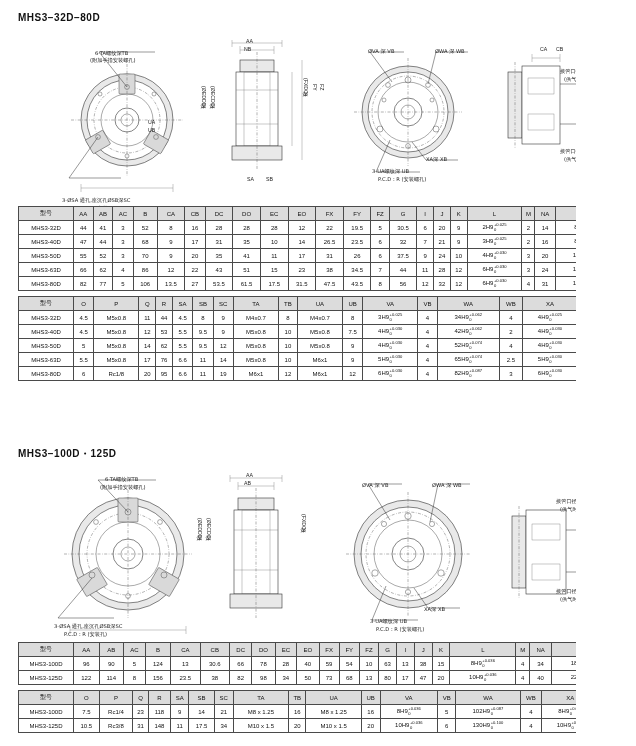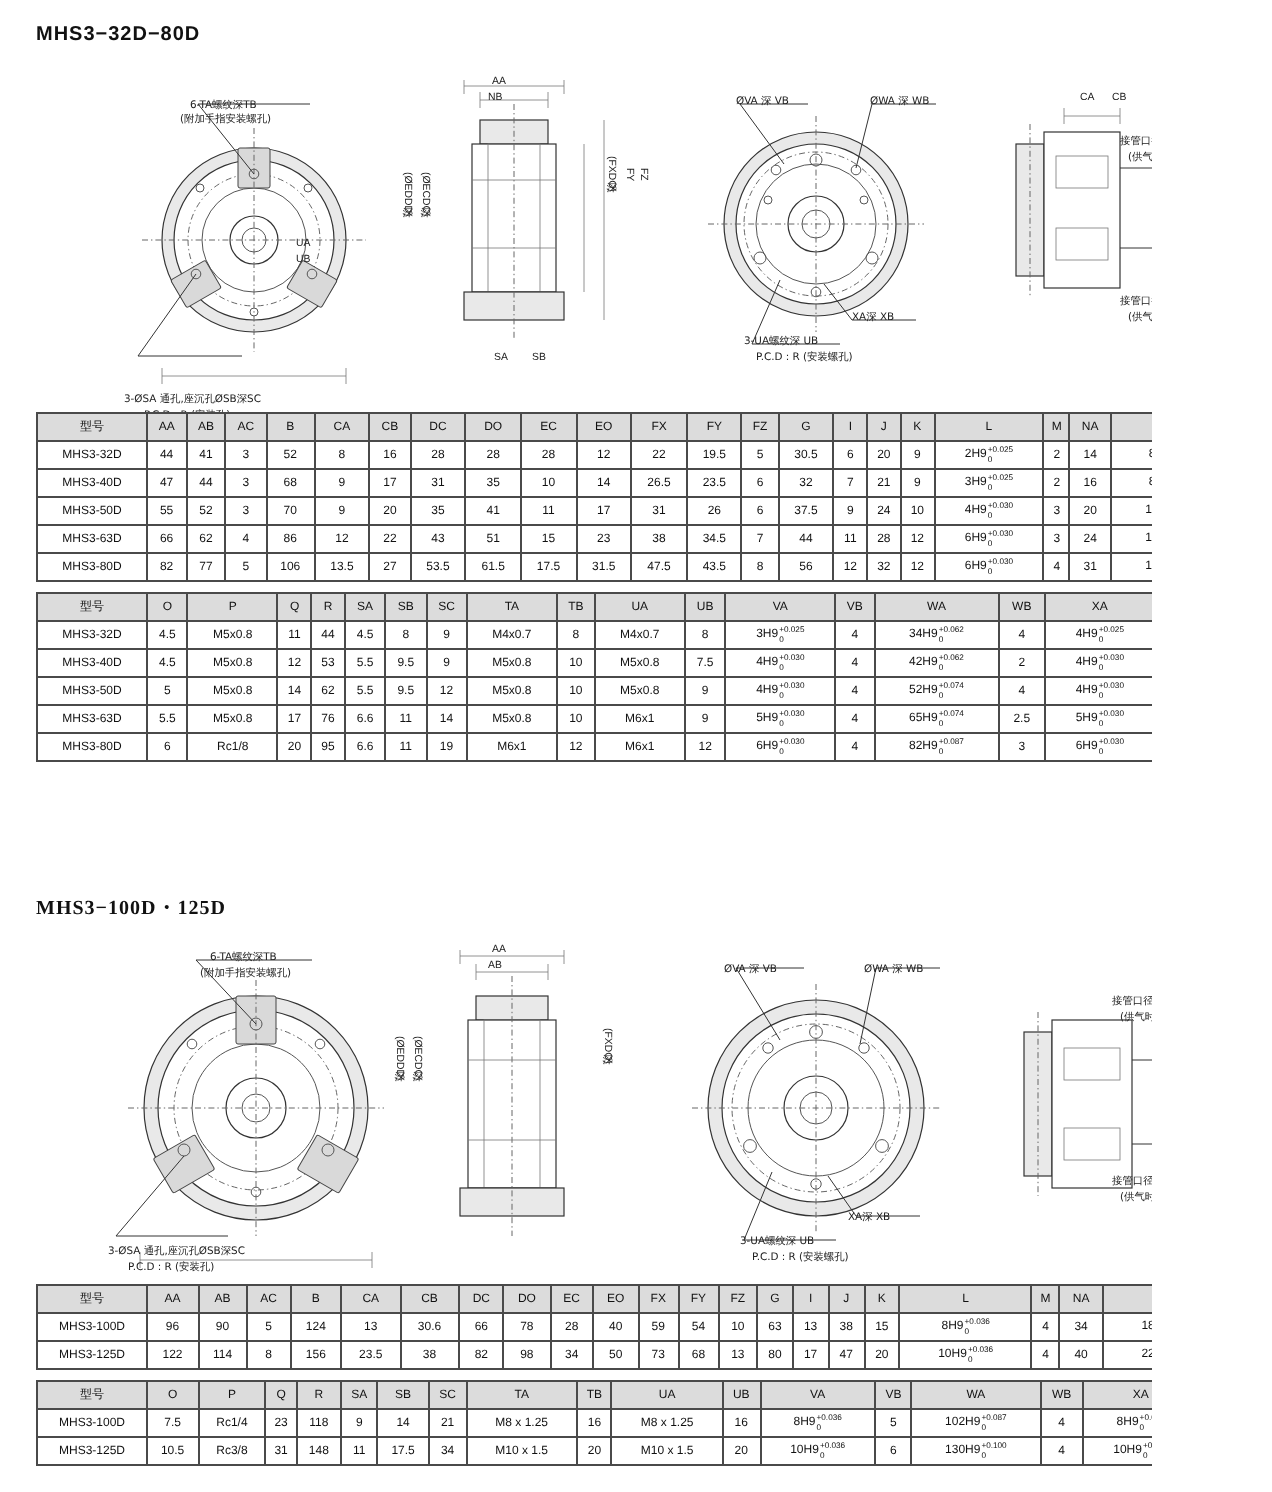--- a/index.html
+++ b/index.html
@@ -8,21 +8,21 @@
     font-family:"Liberation Sans", sans-serif;
     color:#111;
     -webkit-font-smoothing:none;
   }
   .page{position:relative;width:576px;height:746px;overflow:hidden;}
 
   .section-title{
     font-size:10px;font-weight:bold;letter-spacing:0.5px;
   }
   #t1{position:absolute;left:18px;top:12px;}
-  #t2{position:absolute;left:18px;top:447px;font-family:Liberation Serif, serif;}
+  #t2{position:absolute;left:18px;top:447px;}
 
   
   .draw{position:absolute;}
   .lbl{position:absolute;font-size:5.2px;line-height:1.25;color:#222;white-space:nowrap;}
   .lbl.cn{font-family:"DejaVu Sans", sans-serif;}
   .vert{writing-mode:vertical-rl;text-orientation:mixed;}
 
   svg{display:block;overflow:visible;}
   .ln2{stroke:#555;stroke-width:0.5;fill:none;}
   .dash{stroke:#666;stroke-width:0.5;fill:none;stroke-dasharray:3 1.5 0.7 1.5;}

